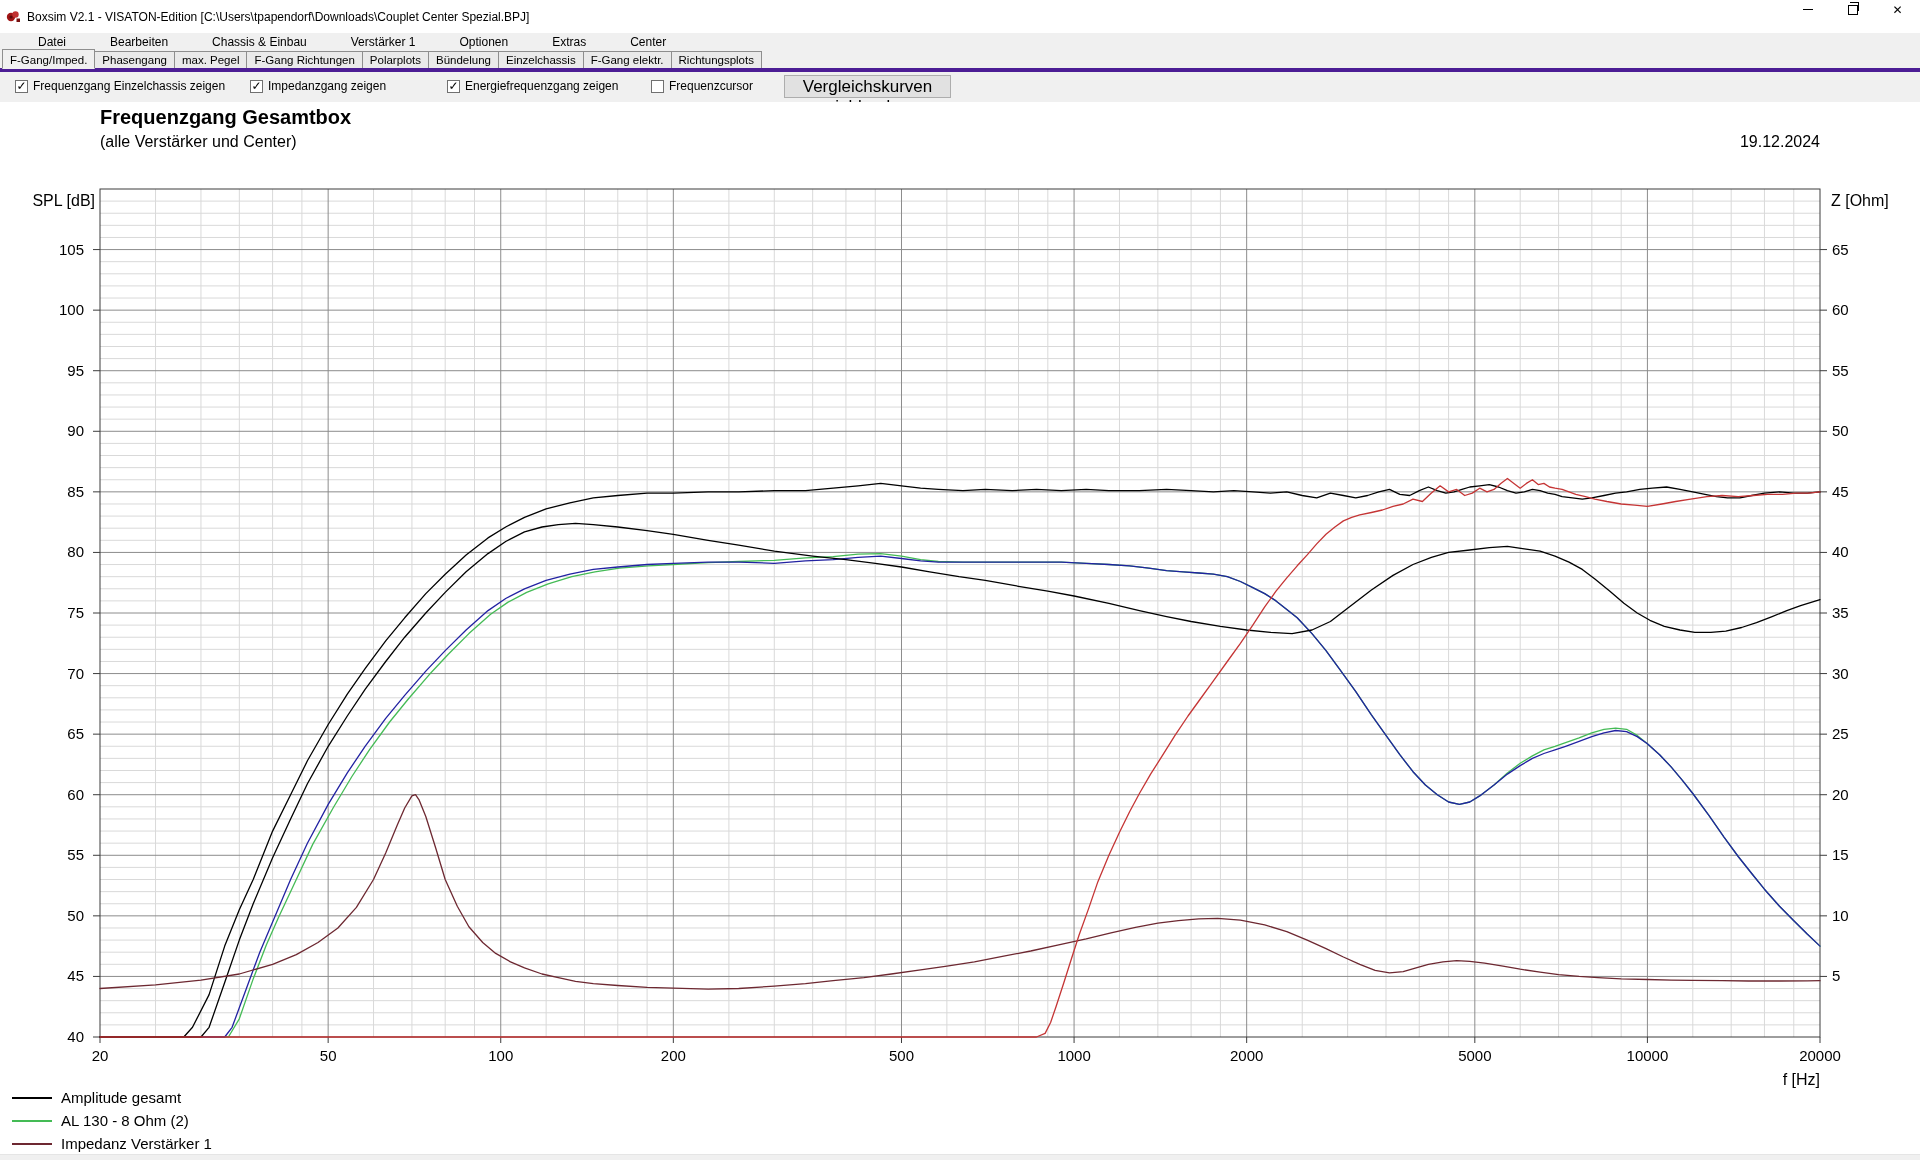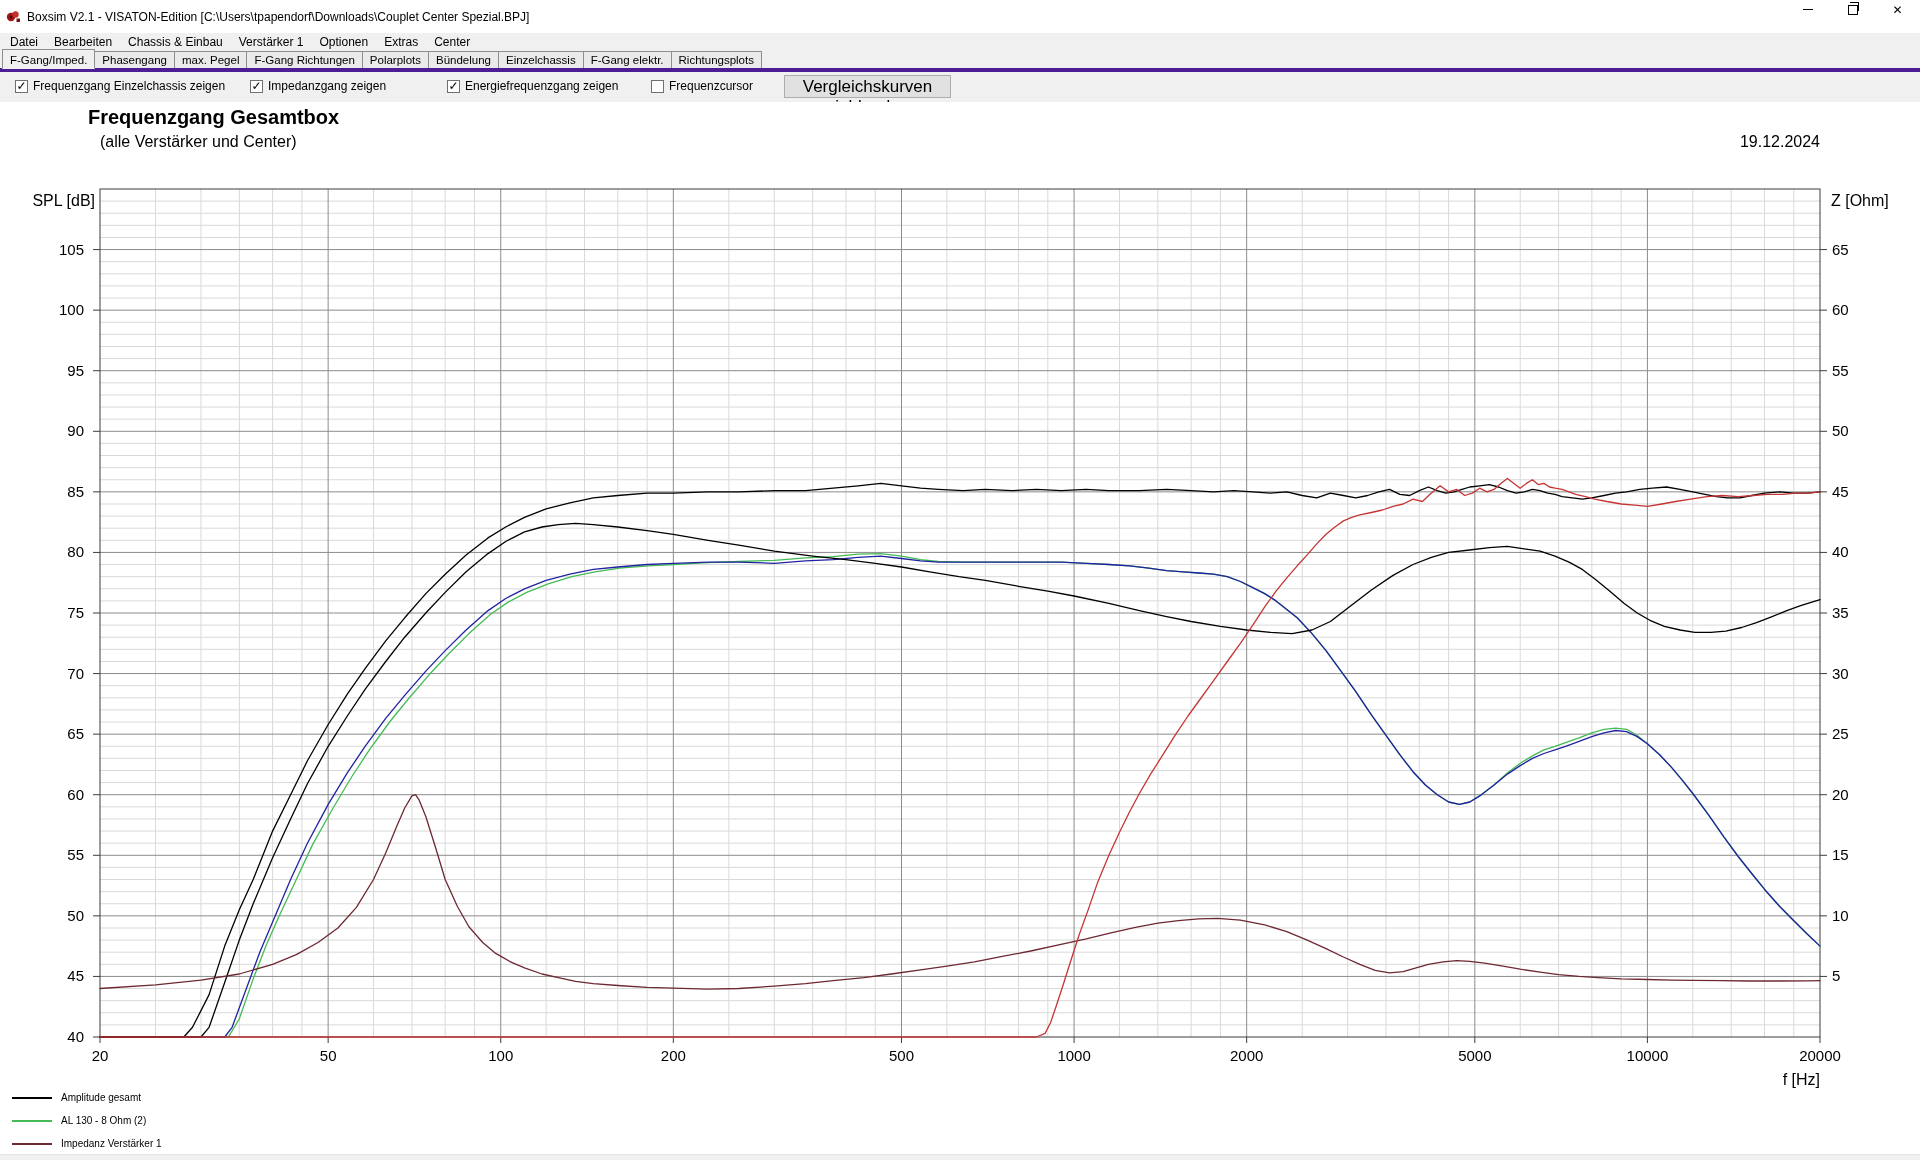--- a/index.html
+++ b/index.html
@@ -13,39 +13,39 @@
   .appicon{width:15px;height:15px;margin-left:6px;display:inline-block;}
   .titletext{font-size:12px;margin-left:6px;white-space:pre;}
   .wincontrols{position:absolute;right:0;top:0;height:19px;display:flex;}
   .wc{width:45px;height:19px;display:flex;align-items:center;justify-content:center;font-size:12px;cursor:default;}
   .min-glyph{width:10px;height:1px;background:#000;display:inline-block;}
   .restore-glyph{width:8px;height:8px;border:1px solid #000;background:#fff;position:relative;display:inline-block;}
   .restore-glyph::before{content:"";position:absolute;left:1px;top:-4px;width:8px;height:8px;border-top:1px solid #000;border-right:1px solid #000;}
   .close-glyph{font-size:12px;}
   
   .menubar{height:17px;background:#f0f0f0;display:flex;align-items:center;padding-left:2px;}
-  .menuitem{padding:1px 8px;font-size:12px;white-space:pre;cursor:default;}
+  .menuitem{padding:1px 8px;font-size:12px;white-space:pre;cursor:default;margin-left:28px;}
   
   .tabbar{height:18px;background:#f0f0f0;display:flex;align-items:flex-end;padding-left:2px;border-bottom:4px solid #4c1d95;}
   .tab{font-size:11.5px;padding:2px 7px;border:1px solid #8e8e8e;border-bottom:none;background:#eaeaea;margin-right:-1px;white-space:pre;cursor:default;}
   .tab.active{background:#f0f0f0;padding-top:4px;margin-bottom:-1px;border-bottom:1px solid #f0f0f0;position:relative;z-index:2;}
   
   .toolbar{height:30px;background:#f0f0f0;position:relative;}
   .cb{position:absolute;top:7px;display:flex;align-items:center;gap:5px;font-size:12px;cursor:default;}
   .cbbox{width:13px;height:13px;border:1px solid #707070;background:#fff;display:flex;align-items:center;justify-content:center;font-size:12px;line-height:1;box-sizing:border-box;}
   #cmpbtn{position:absolute;left:784px;top:3px;width:167px;height:23px;background:#e1e1e1;border:1px solid #adadad;font-size:17px;font-family:"Liberation Sans",sans-serif;cursor:default;text-align:center;}
   
   .chartarea{position:relative;height:1052px;background:#fff;}
-  .charttitle{position:absolute;left:88px;top:4px;font-size:20px;font-weight:bold;}
+  .charttitle{position:absolute;left:100px;top:4px;font-size:20px;font-weight:bold;}
   .chartsub{position:absolute;left:100px;top:31px;font-size:16px;}
   .chartdate{position:absolute;right:100px;top:31px;font-size:16px;}
   #plot{position:absolute;left:0;top:0;}
   #plot text{font-family:"Liberation Sans",sans-serif;font-size:15px;fill:#000;}
   #plot text.axtitle{font-size:16px;}
-  .legend{position:absolute;font-size:10px;}
+  .legend{position:absolute;font-size:15px;}
   .legend-left{left:12px;top:984px;}
   .legend-right{left:975px;top:984px;}
   .lrow{display:flex;align-items:center;height:23px;}
   .lsample{width:40px;height:2px;margin-right:9px;flex:0 0 auto;}
   .llabel{white-space:pre;}
   
   .statusbar{height:24px;background:#f0f0f0;border-top:1px solid #e5e5e5;display:flex;align-items:center;padding-left:12px;font-size:12px;box-sizing:border-box;}
 </style>
 </head>
 <body>

